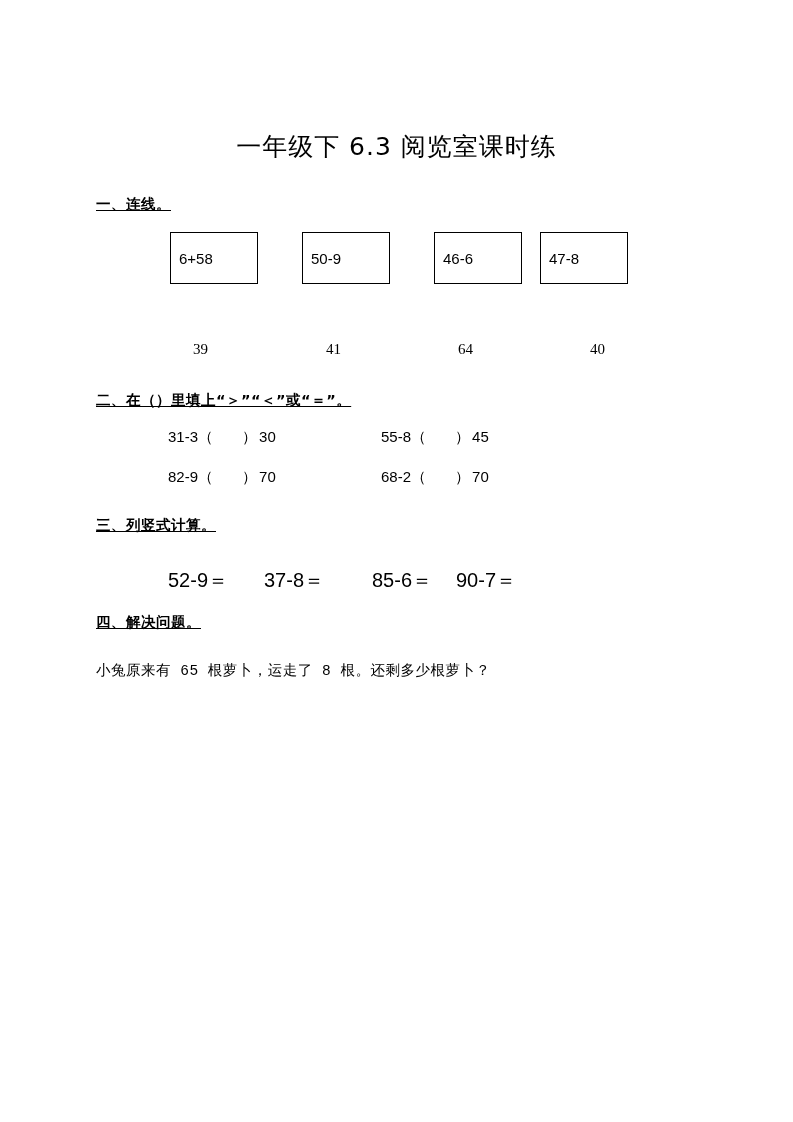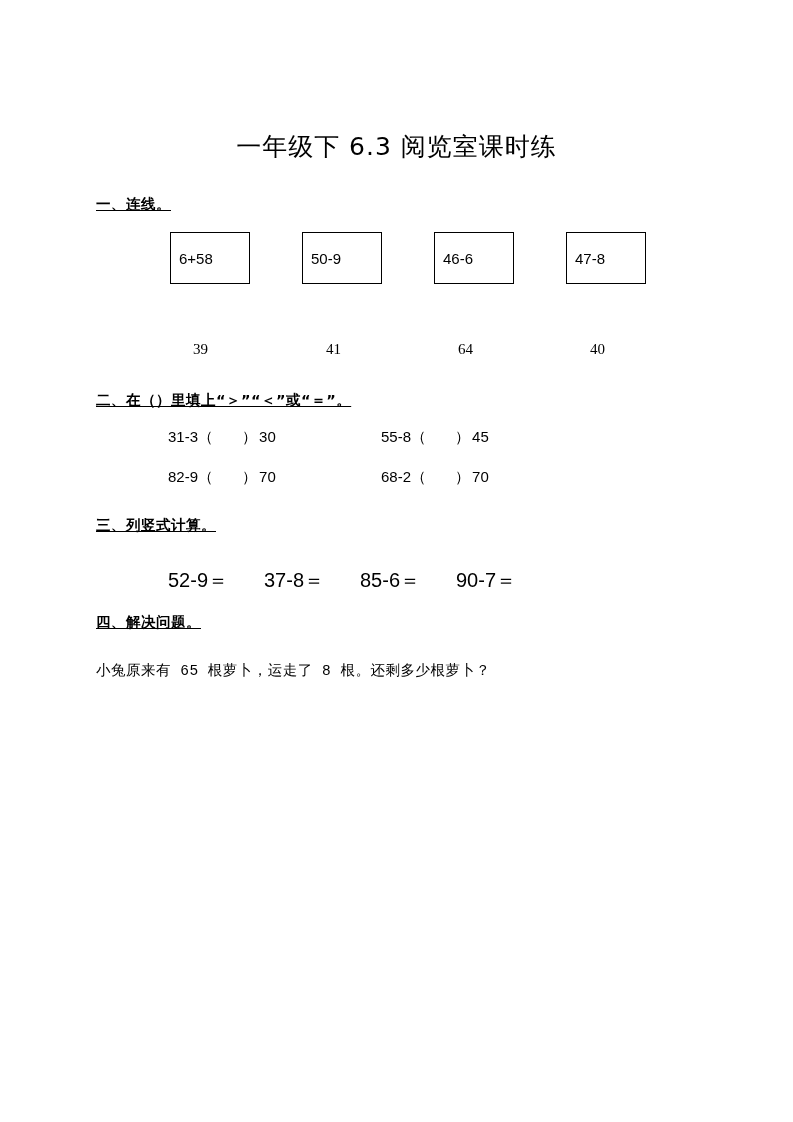--- a/index.html
+++ b/index.html
@@ -42,33 +42,33 @@
   .sec1-heading { margin-top: 32px; }
 
   .match-boxes {
     margin-top: 18px;
     position: relative;
     height: 56px;
   }
   .match-box {
     position: absolute;
     border: 1px solid #000;
-    width: 80px;
+    width: 88px;
     height: 52px;
     box-sizing: border-box;
     font-size: 15px;
     font-family: "Liberation Sans", sans-serif;
     display: flex;
     align-items: center;
     padding-left: 8px;
   }
   .mb0 { left: 74px; }
   .mb1 { left: 206px; }
   .mb2 { left: 338px; }
-  .mb3 { left: 470px; }
+  .mb3 { left: 444px; }
 
   .match-answers {
     position: relative;
     height: 24px;
     margin-top: 53px;
   }
   .match-answer {
     position: absolute;
     font-size: 15px;
     font-family: Liberation Serif, serif;
@@ -99,21 +99,21 @@
   .vertical-row {
     position: relative;
     height: 22px;
     margin-top: 32px;
     font-size: 20px;
     font-family: "Liberation Sans", sans-serif;
   }
   .vr-item { position: absolute; }
   .vr0 { left: 72px; }
   .vr1 { left: 168px; }
-  .vr2 { left: 264px; }
+  .vr2 { left: 276px; }
   .vr3 { left: 360px; }
 
   .sec4-heading { margin-top: 24px; }
   .word-problem {
     margin-top: 29px;
     font-size: 14.5px;
     font-family: Liberation Mono, monospace;
     letter-spacing: 0.5px;
   }
 </style>

